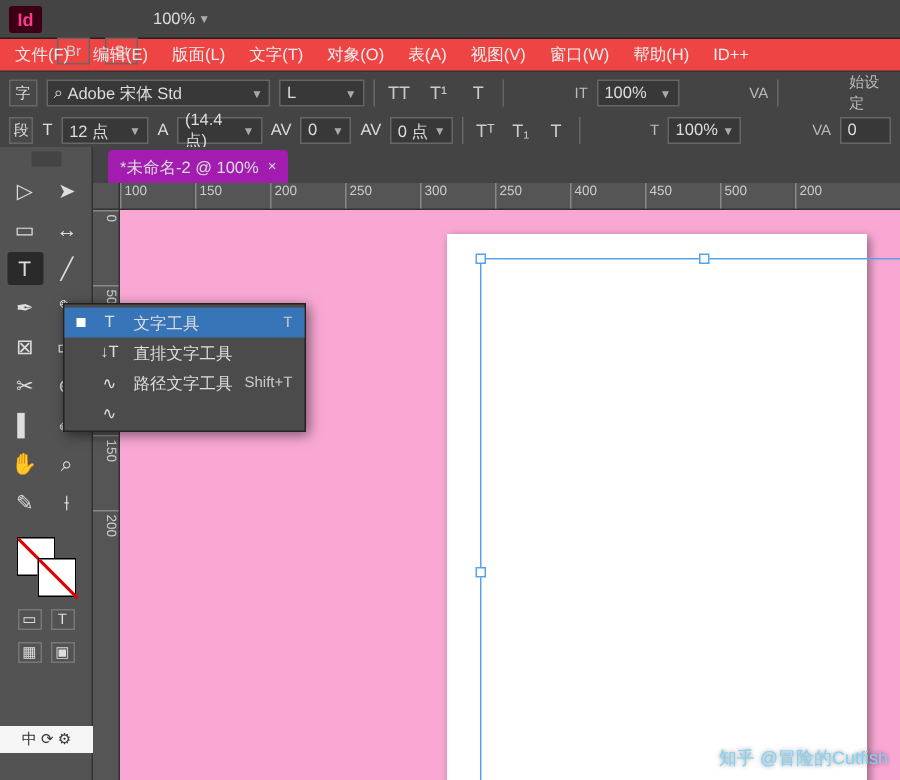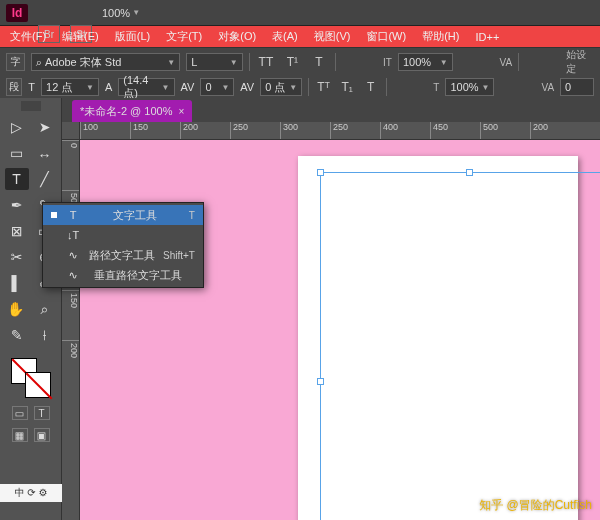--- a/index.html
+++ b/index.html
@@ -49,24 +49,24 @@
 .page { position:absolute; top:34px; left:236px; width:280px; height:470px; background:#fff; box-shadow:2px 2px 6px rgba(0,0,0,.4);}
 .frame { position:absolute; top:50px; left:258px; width:300px; height:420px; border:1px solid #58a3e8;}
 .handle{position:absolute; width:7px; height:7px; background:#fff; border:1px solid #58a3e8;}
 .h-tl{top:-4px; left:-4px}.h-tm{top:-4px; left:calc(50% - 4px)}
 .h-ml{top:calc(50% - 4px); left:-4px}
 
 .flyout { position:absolute; top:202px; left:42px; background:#4b4b4b; border:1px solid #222; box-shadow:2px 2px 8px rgba(0,0,0,.5); padding:2px 0; z-index:50; min-width:150px;}
 .flyout-row { display:flex; align-items:center; height:20px; padding:0 8px; gap:8px;}
 .flyout-row.sel { background:#3874b8; color:#fff;}
 .fr-icon { width:16px; display:flex; justify-content:center;}
-.fr-label { flex:1;text-align:center;}
+.fr-label { flex:1;}
 .fr-short { color:#ccc; font-size:10px;}
 .dot { width:6px; height:6px; background:#fff;}
-.watermark { position:absolute; bottom:6px; right:8px; color:#eab308; font-size:12px; text-shadow:0 0 3px rgba(0,0,0,.5);}
+.watermark { position:absolute; bottom:6px; right:8px; color:#7dd3fc; font-size:12px; text-shadow:0 0 3px rgba(0,0,0,.5);}
 </style>
 </head>
 <body>
 
 <div class="topstrip">
   <div class="id-logo">Id</div>
   <div class="top-btn">Br</div>
   <div class="top-btn">St</div>
   <div class="zoom-combo">
     <span>100%</span>
@@ -235,30 +235,30 @@
 <div class="flyout">
   <div class="flyout-row sel">
     <span class="dot"></span>
     <span class="fr-icon">T</span>
     <span class="fr-label">文字工具</span>
     <span class="fr-short">T</span>
   </div>
   <div class="flyout-row">
     <span style="width:6px"></span>
     <span class="fr-icon">↓T</span>
+    <span class="fr-label">直排文字工具</span>
     <span class="fr-short"></span>
   </div>
   <div class="flyout-row">
     <span style="width:6px"></span>
     <span class="fr-icon">∿</span>
     <span class="fr-label">路径文字工具</span>
     <span class="fr-short">Shift+T</span>
   </div>
   <div class="flyout-row">
     <span style="width:6px"></span>
     <span class="fr-icon">∿</span>
-    <span class="fr-label">垂直路径文字工具</span>
     <span class="fr-short"></span>
   </div>
 </div>
 
 <div class="ime">中 ⟳ ⚙</div>
 <div class="watermark">知乎 @冒险的Cutfish</div>
 
 </body></html>

